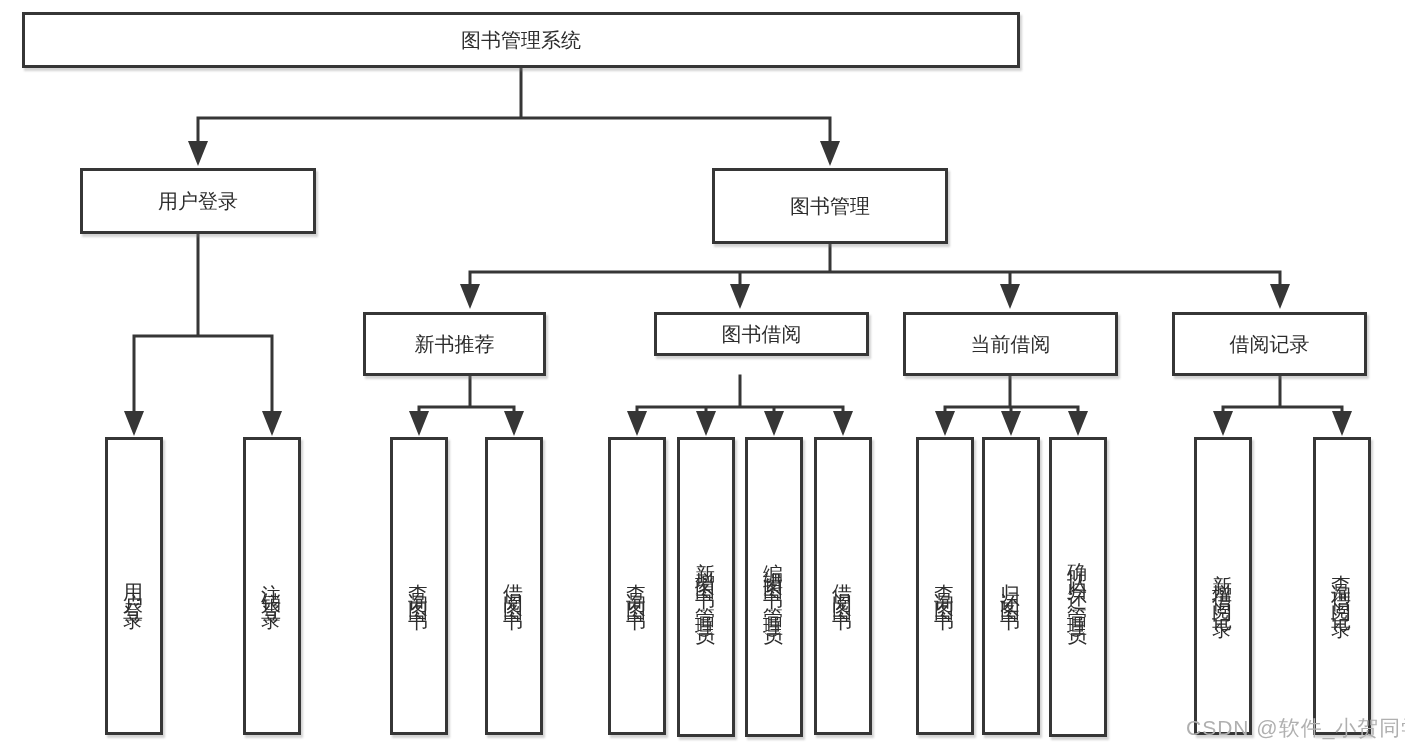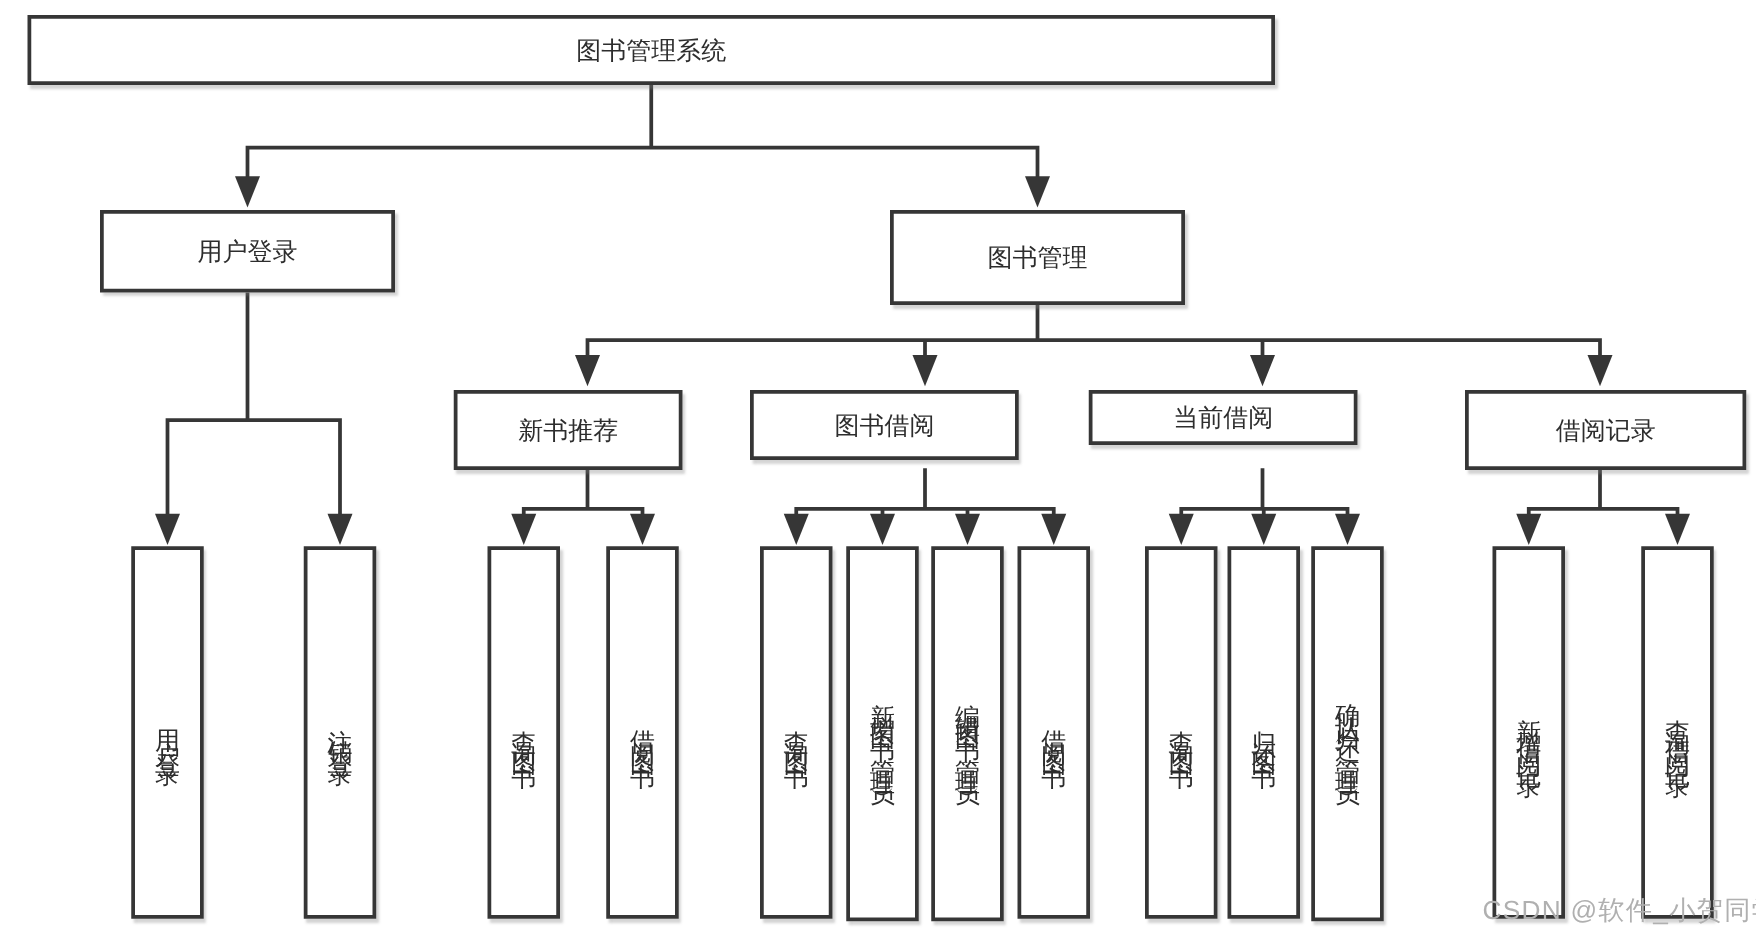--- a/index.html
+++ b/index.html
@@ -71,23 +71,23 @@
       <use href="#ah" x="1342" y="436"></use>
     </g>
   </svg>
 
   <div class="box" style="left:22px;top:12px;width:998px;height:56px">图书管理系统</div>
 
   <div class="box" style="left:80px;top:168px;width:236px;height:66px">用户登录</div>
   <div class="box" style="left:712px;top:168px;width:236px;height:76px">图书管理</div>
 
   <div class="box" style="left:363px;top:312px;width:183px;height:64px">新书推荐</div>
-  <div class="box" style="left:600px;top:312px;width:215px;height:56px">图书借阅</div>
-  <div class="box" style="left:871px;top:312px;width:215px;height:44px">当前借阅</div>
-  <div class="box" style="left:1172px;top:312px;width:225px;height:64px">借阅记录</div>
+  <div class="box" style="left:654px;top:312px;width:215px;height:44px">图书借阅</div>
+  <div class="box" style="left:903px;top:312px;width:215px;height:64px">当前借阅</div>
+  <div class="box" style="left:1172px;top:312px;width:195px;height:64px">借阅记录</div>
 
   <div class="box v" style="left:105px;top:437px;width:58px;height:298px">用户登录</div>
   <div class="box v" style="left:243px;top:437px;width:58px;height:298px">注销登录</div>
 
   <div class="box v" style="left:390px;top:437px;width:58px;height:298px">查询图书</div>
   <div class="box v" style="left:485px;top:437px;width:58px;height:298px">借阅图书</div>
 
   <div class="box v" style="left:608px;top:437px;width:58px;height:298px">查询图书</div>
   <div class="box v" style="left:677px;top:437px;width:58px;height:300px">新增图书（管理员）</div>
   <div class="box v" style="left:745px;top:437px;width:58px;height:300px">编辑图书（管理员）</div>

